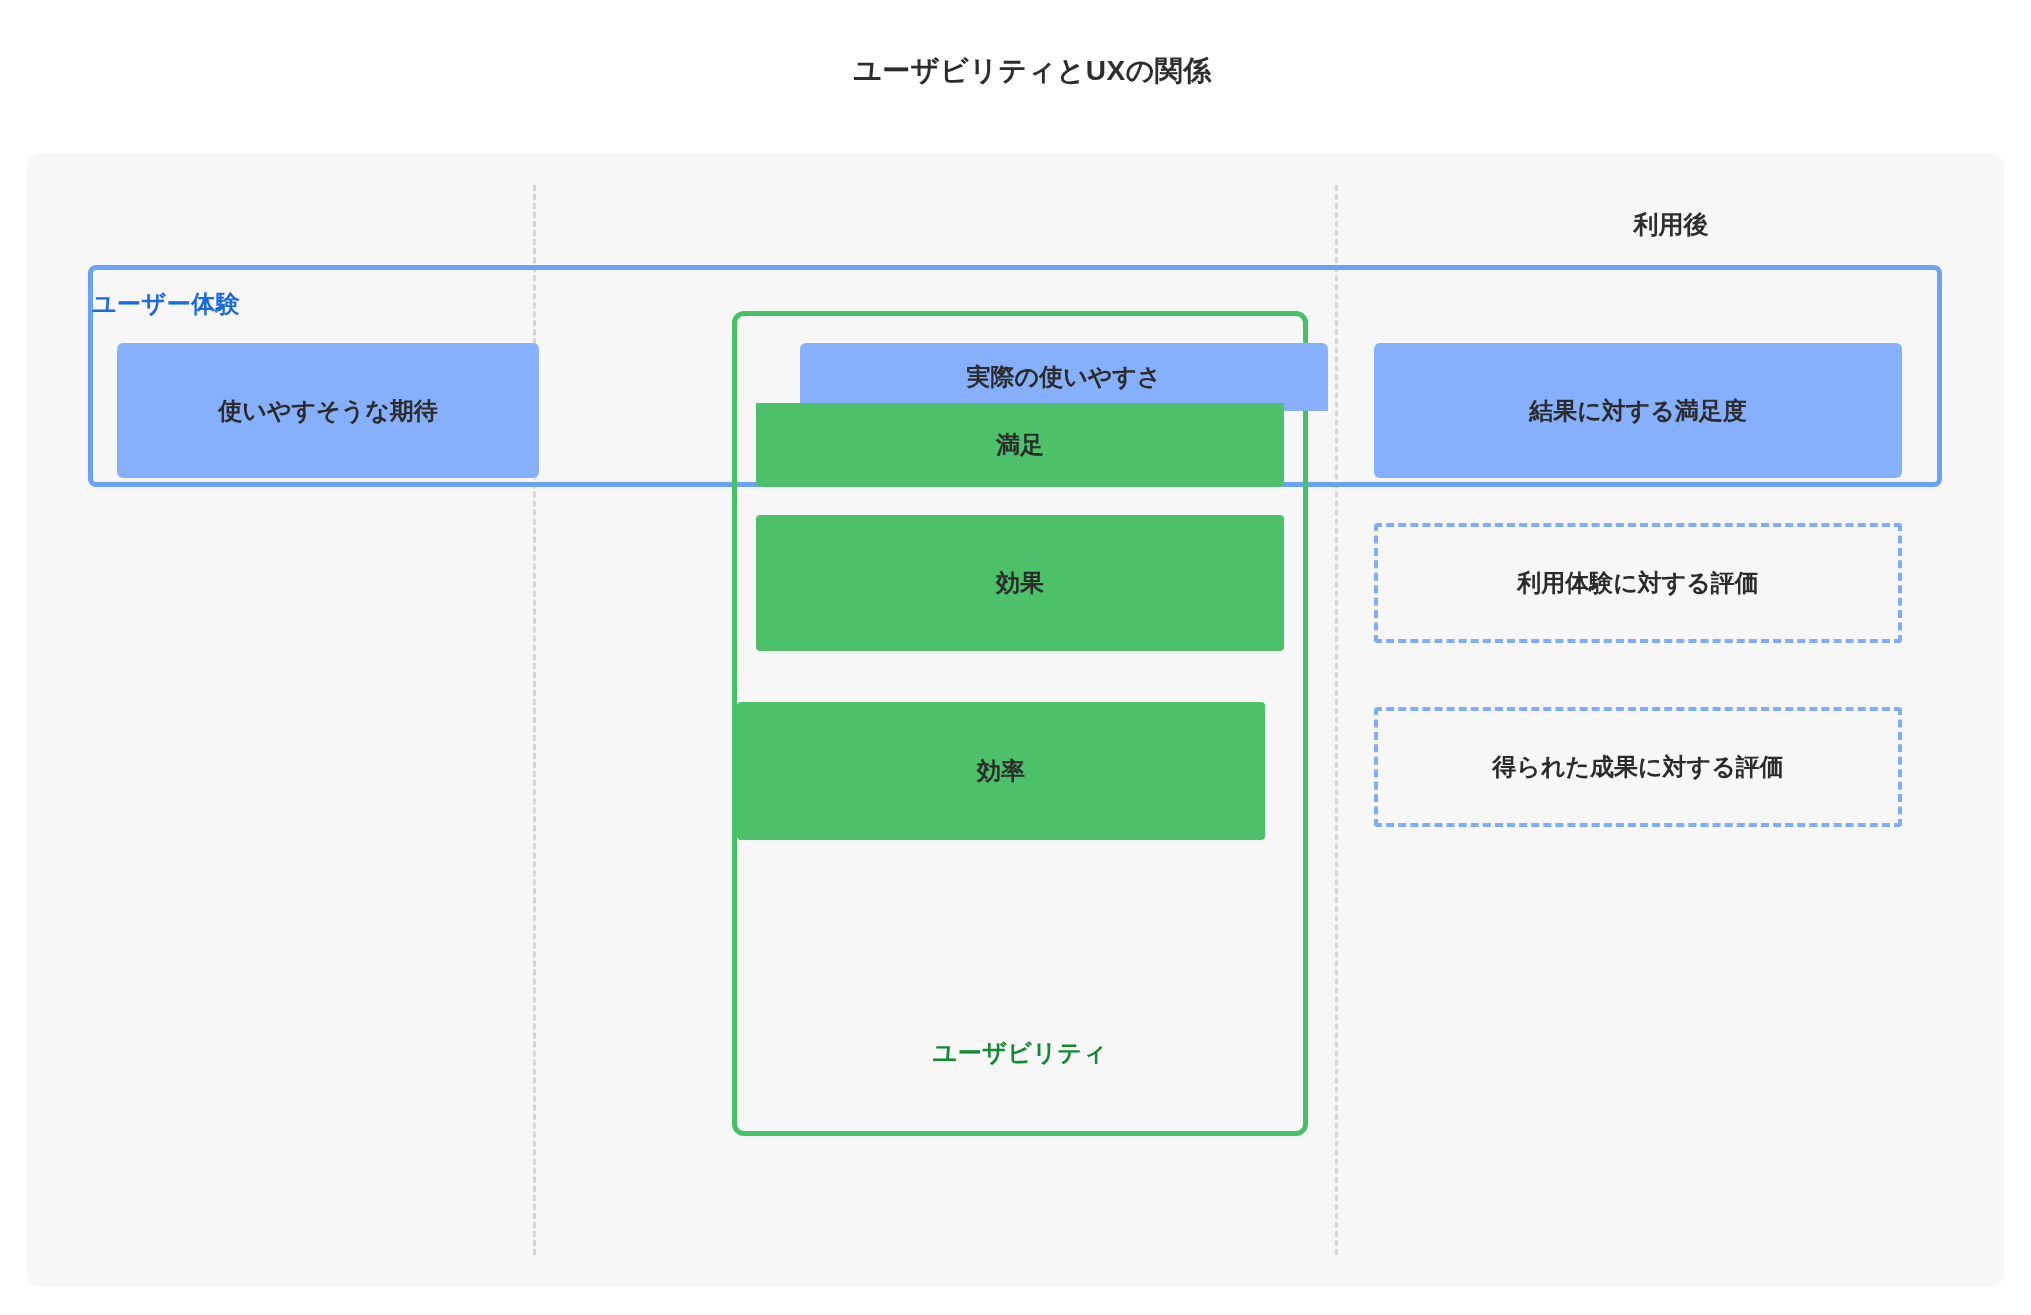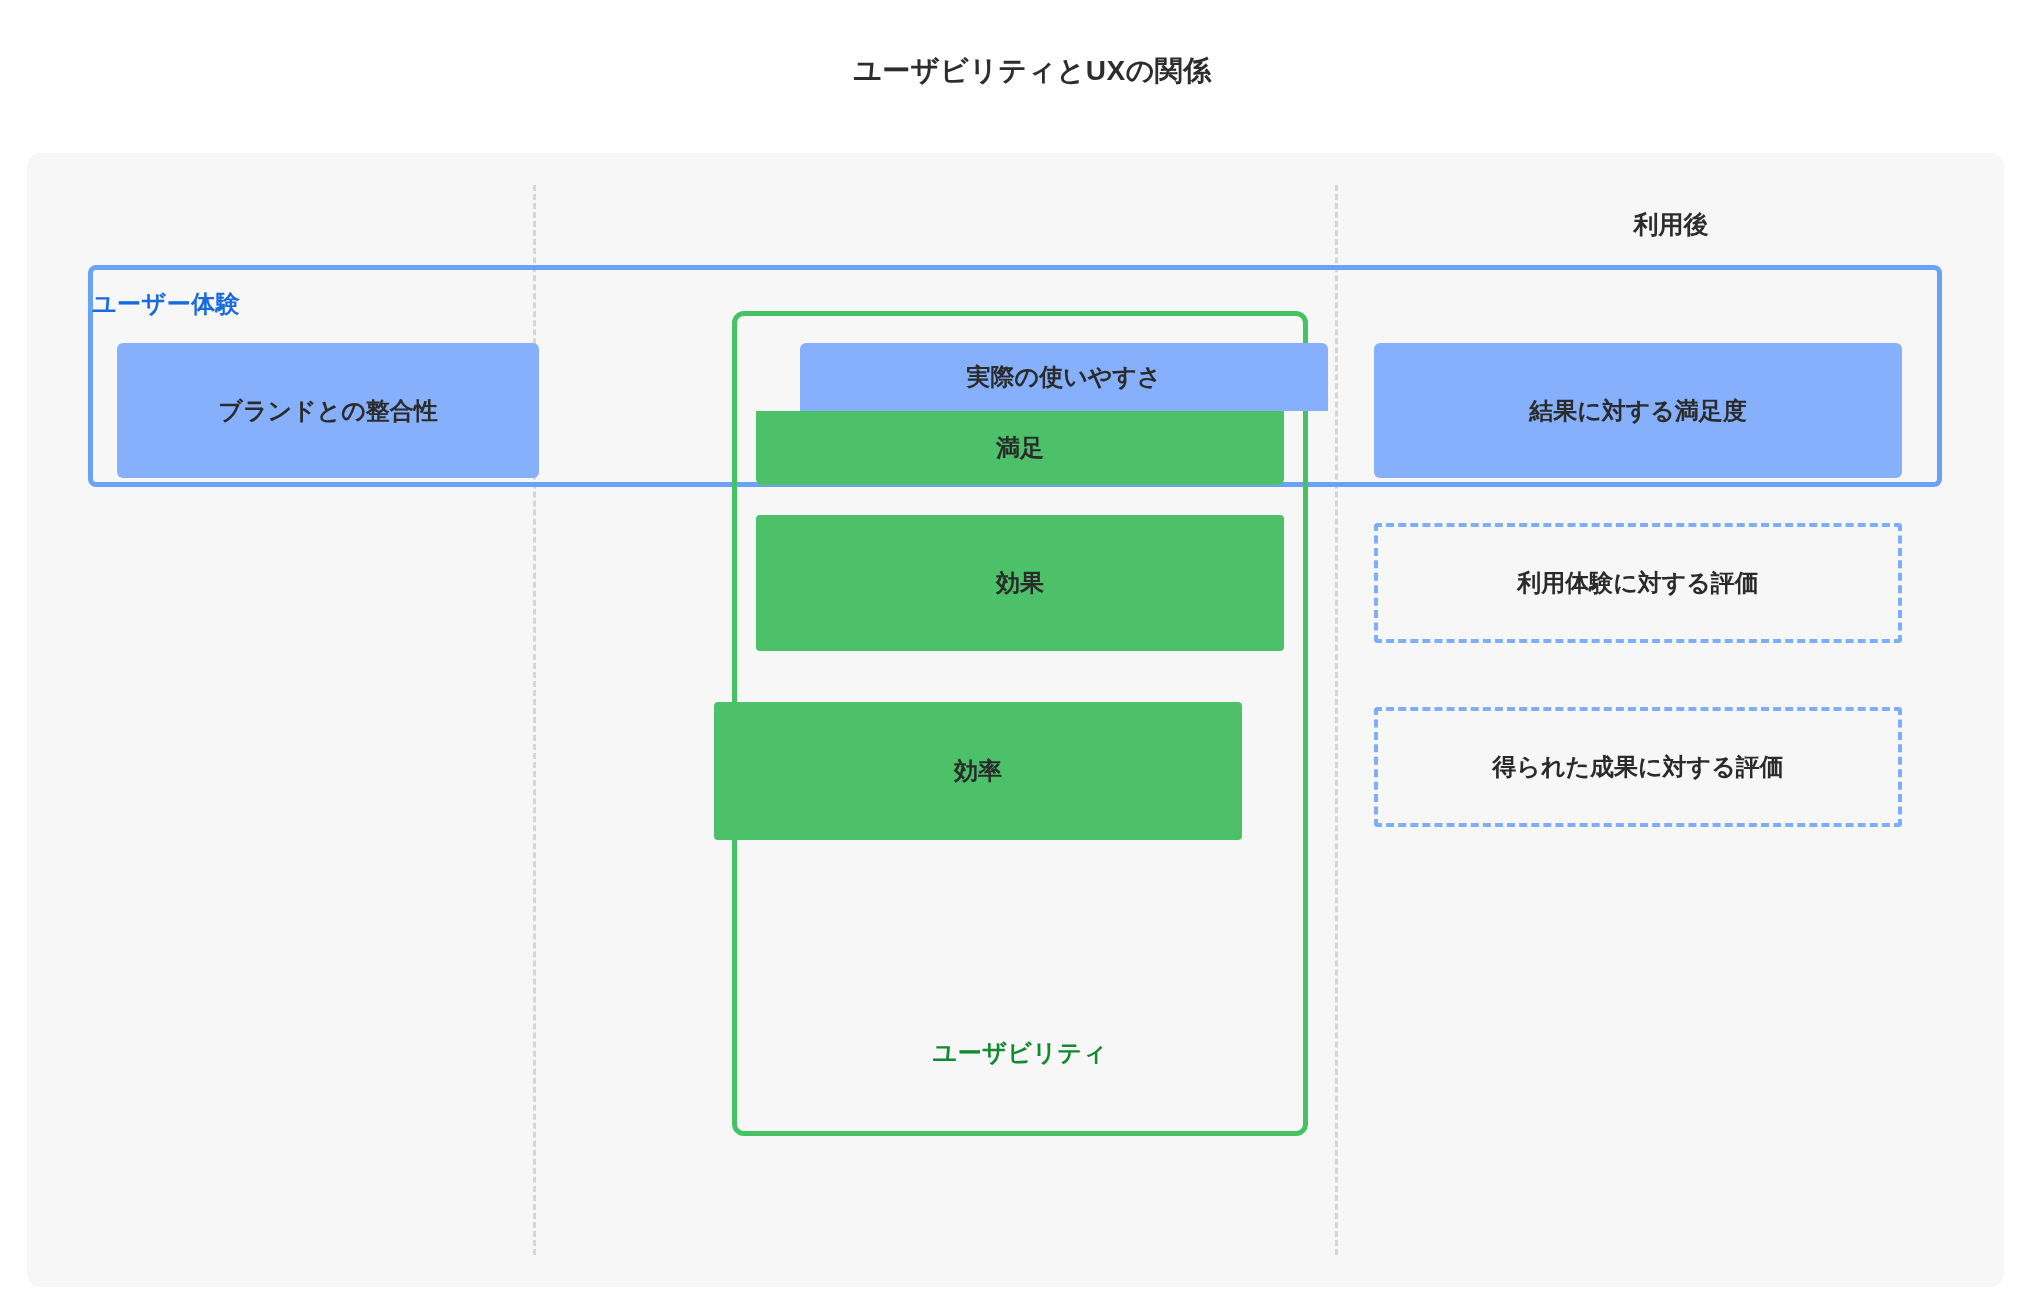--- a/index.html
+++ b/index.html
@@ -125,23 +125,23 @@
     border-radius: 4px;
   }
   .card.stack-top    { border-radius: 6px 6px 0 0; margin-left: 44px; }
   .card.stack-bottom { border-radius: 0 0 6px 6px; }
 
   
   #card-expectation      { left: 90px;  top: 190px; width: 422px; height: 135px; }
   #card-brand-fit        { left: 90px;  top: 363px; width: 422px; height: 133px; }
   
   #card-actual-usability { left: 729px; top: 190px; width: 528px; height: 68px; }
-  #card-satisfaction     { left: 729px; top: 258px; width: 528px; height: 74px; }
+  #card-satisfaction     { left: 729px; top: 250px; width: 528px; height: 84px; }
   #card-effectiveness    { left: 729px; top: 362px; width: 528px; height: 136px; }
-  #card-efficiency       { left: 687px; top: 549px; width: 528px; height: 138px; }
+  #card-efficiency       { left: 710px; top: 549px; width: 528px; height: 138px; }
   
   #card-result-satisfaction { left: 1347px; top: 190px; width: 528px; height: 135px; }
   #card-ux-evaluation       { left: 1347px; top: 370px; width: 528px; height: 120px; }
   #card-outcome-evaluation  { left: 1347px; top: 554px; width: 528px; height: 120px; }
 </style>
 </head>
 <body>
 
 <div id="page-title">ユーザビリティとUXの関係</div>
 
@@ -151,21 +151,21 @@
   <div id="divider-2" class="divider"></div>
 
   <div id="col-header-2" class="col-header">利用後</div>
 
   <div id="ux-frame"></div>
   <div id="ux-frame-label">ユーザー体験</div>
 
   <div id="usability-frame"></div>
   <div id="usability-frame-label">ユーザビリティ</div>
 
-  <div id="card-expectation" class="card solid-blue">ブランドとの整合性</div>
+  <div id="card-expectation" class="card solid-blue">使いやすそうな期待</div>
 
   <div id="card-actual-usability" class="card solid-blue stack-top">実際の使いやすさ</div>
   <div id="card-satisfaction" class="card solid-green stack-bottom">満足</div>
   <div id="card-effectiveness" class="card solid-green">効果</div>
   <div id="card-efficiency" class="card solid-green">効率</div>
 
   <div id="card-result-satisfaction" class="card solid-blue">結果に対する満足度</div>
   <div id="card-ux-evaluation" class="card dashed-blue">利用体験に対する評価</div>
   <div id="card-outcome-evaluation" class="card dashed-blue">得られた成果に対する評価</div>
 

